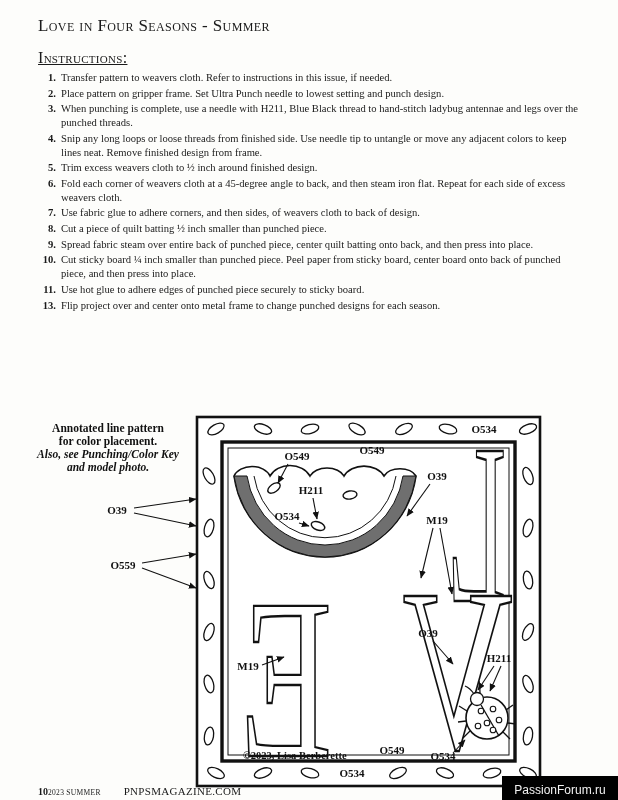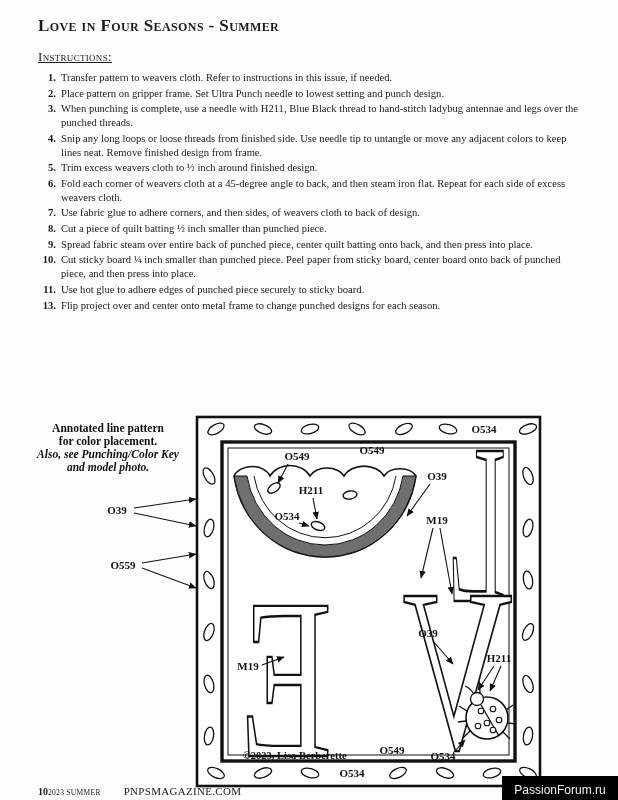--- a/index.html
+++ b/index.html
@@ -1,20 +1,20 @@
 <!DOCTYPE html>
 <html><head>
 <meta charset="utf-8">
 <style>
   html,body{margin:0;padding:0;background:#e8e8e8;}
   .page{position:relative;width:618px;height:800px;background:#fdfdfb;overflow:hidden;
         font-family:"Liberation Serif",serif;color:#1a1a1a;margin:0 auto;}
-  .title{position:absolute;top:16px;left:38px;margin:0;font-size:17px;font-weight:bold;
+  .title{position:absolute;top:16px;left:38px;margin:0;font-size:17px;font-weight:normal;
          font-variant:small-caps;letter-spacing:.4px;}
-  .ih{position:absolute;top:49px;left:38px;font-size:13px;font-variant:small-caps;
+  .ih{position:absolute;top:49px;left:38px;font-size:16px;font-variant:small-caps;
       text-decoration:underline;letter-spacing:.3px;}
   .steps{position:absolute;top:71px;left:38px;width:543px;}
   .step{display:grid;grid-template-columns:18px 1fr;column-gap:5px;font-size:10.6px;
         line-height:13.7px;margin-bottom:2px;}
   .step .num{font-weight:bold;text-align:right;}
   .diagram{position:absolute;top:398px;left:0;}
   .seed{fill:#fff;stroke:#111;stroke-width:1.3;}
   .mseed{fill:#fff;stroke:#111;stroke-width:1.4;}
   .plbl{font-family:"Liberation Serif",serif;font-weight:bold;font-size:11px;fill:#111;text-anchor:middle;}
   .plblw{font-family:"Liberation Serif",serif;font-weight:bold;font-size:11px;fill:#fff;text-anchor:middle;}

